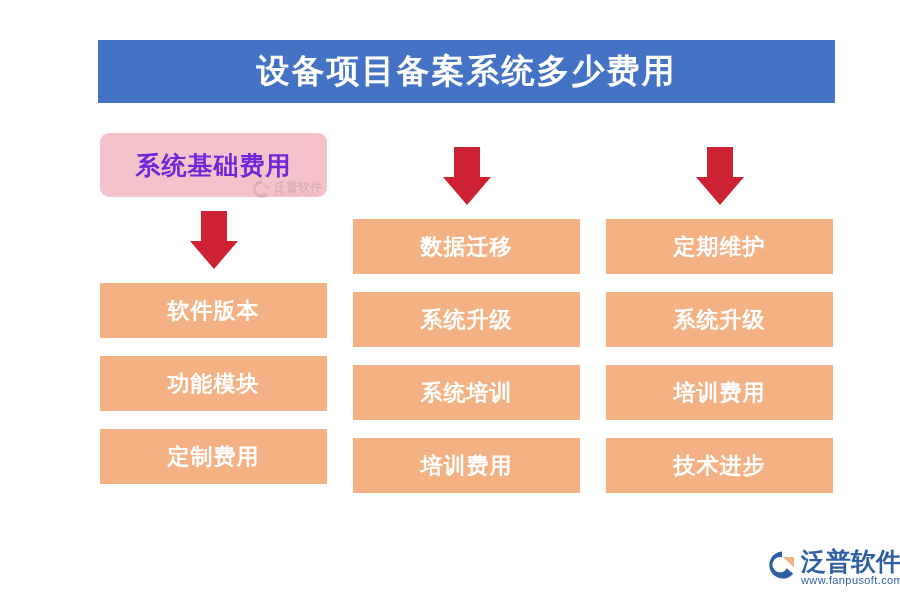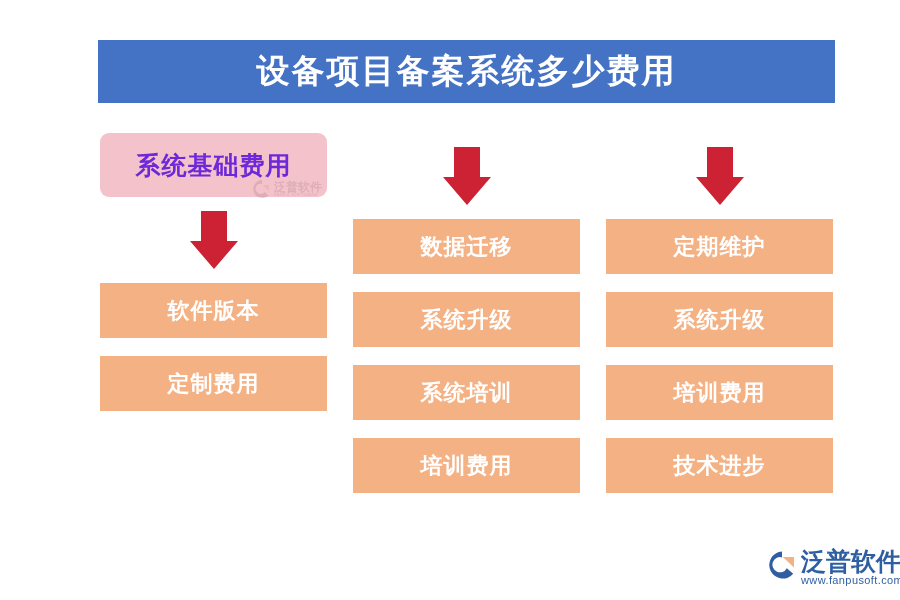--- a/index.html
+++ b/index.html
@@ -197,20 +197,23 @@
       <div class="head-box">
         <span class="head-text">系统基础费用</span>
       </div>
       <div class="arrow-wrap">
         <svg class="arrow-svg" width="48" height="58" viewBox="0 0 48 58">
           <polygon points="11,0 37,0 37,30 48,30 24,58 0,30 11,30" fill="#CC2233"></polygon>
         </svg>
       </div>
       <div class="item-box">
         <span class="item-text">软件版本</span>
+      </div>
+      <div class="item-box">
+        <span class="item-text">功能模块</span>
       </div>
       <div class="item-box">
         <span class="item-text">定制费用</span>
       </div>
     </div>
 
     <div class="column">
       <div class="arrow-wrap">
         <svg class="arrow-svg" width="48" height="58" viewBox="0 0 48 58">
           <polygon points="11,0 37,0 37,30 48,30 24,58 0,30 11,30" fill="#CC2233"></polygon>

